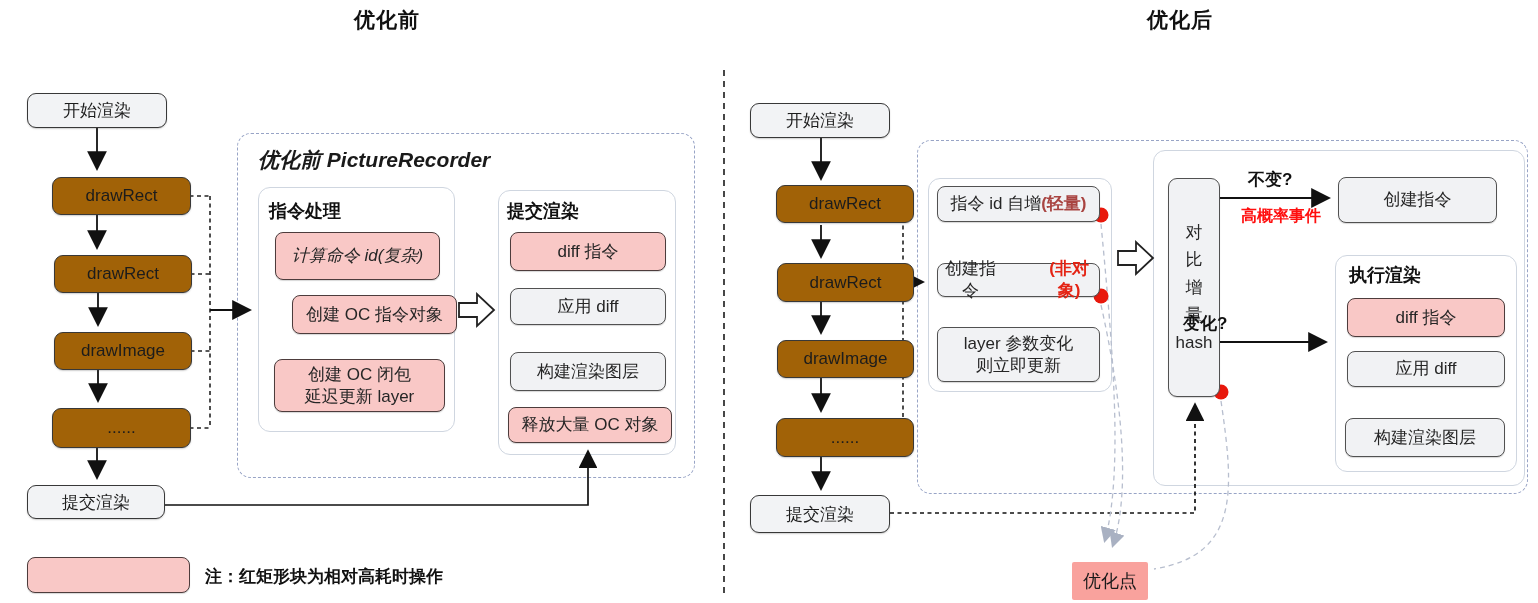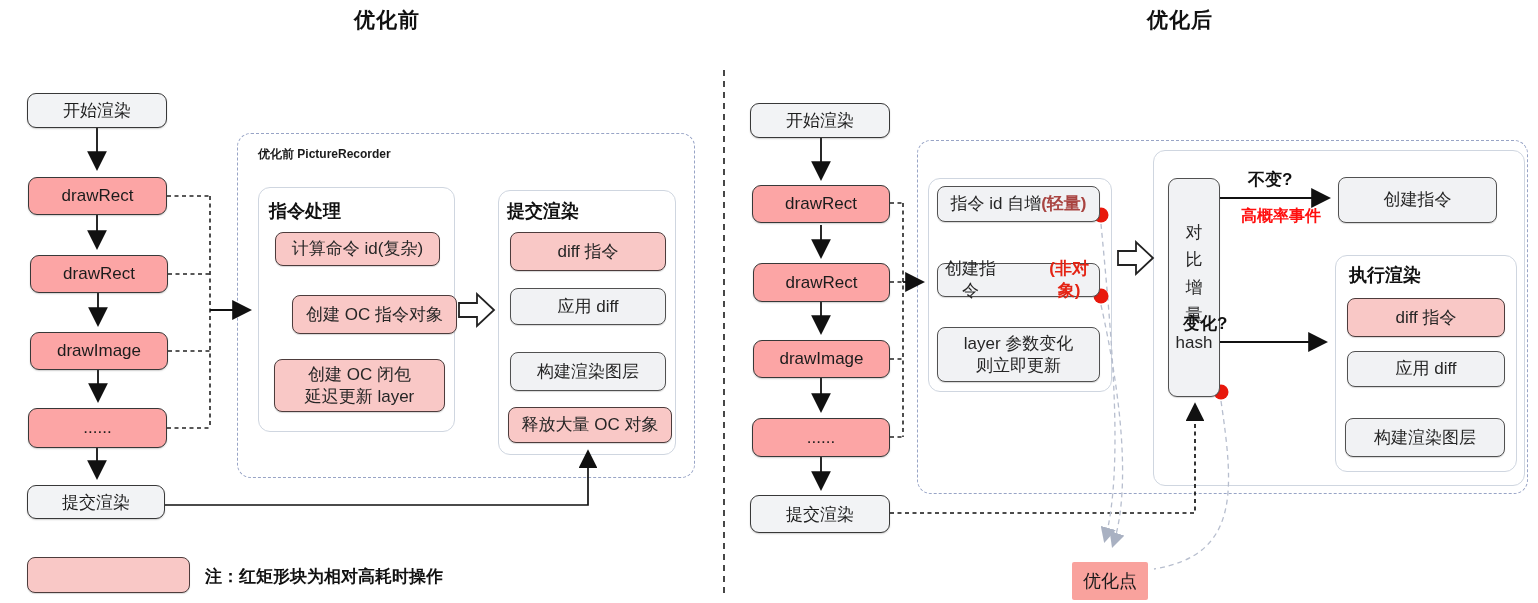--- a/index.html
+++ b/index.html
@@ -4,21 +4,21 @@
 <style>
   html,body{margin:0;padding:0;background:#ffffff;}
   #canvas{position:relative;width:1538px;height:603px;background:#ffffff;overflow:hidden;
           font-family:"Liberation Sans",sans-serif;color:#1a1a1a;}
   .abs{position:absolute;box-sizing:border-box;}
   .ctitle{font-size:21px;font-weight:bold;color:#111;letter-spacing:1px;}
   .flowbox{display:flex;align-items:center;justify-content:center;text-align:center;
            border:1.8px solid #383838;border-radius:9px;font-size:17px;color:#1c1c1c;
            box-shadow:0 1px 1.5px rgba(60,60,60,.25);z-index:3;}
   .fill-gray{background:#f2f3f5;}
-  .fill-blue{background:#fca5a5;}
+  .fill-blue{background:#a16207;margin-left:24px;}
   .dashed-container{border:1.6px dashed #98a4c6;border-radius:14px;background:transparent;z-index:1;}
   .group{background:#ffffff;border:1.4px solid #cfd6e0;border-radius:12px;z-index:1;}
   .group-title{font-size:18px;font-weight:bold;color:#111;z-index:3;}
   .item{display:flex;align-items:center;justify-content:center;text-align:center;
         border-radius:8px;font-size:17px;color:#262626;line-height:1.28;white-space:pre-line;z-index:3;
         box-shadow:0 1px 1px rgba(60,60,60,.2);}
   .item.red{background:#f9c8c6;border:1.8px solid #4d3c3c;}
   .item.gray{background:#f1f2f4;border:1.8px solid #515151;}
   .hl-dark{color:#a94441;font-weight:bold;}
   .hl-bright{color:#e42313;font-weight:bold;}
@@ -116,24 +116,24 @@
     </g>
   </svg>
 
   <div class="abs flowbox fill-gray" style="left:27px;top:93px;width:140px;height:35px;">开始渲染</div>
   <div class="abs flowbox fill-blue" style="left:28px;top:177px;width:139px;height:38px;">drawRect</div>
   <div class="abs flowbox fill-blue" style="left:30px;top:255px;width:138px;height:38px;">drawRect</div>
   <div class="abs flowbox fill-blue" style="left:30px;top:332px;width:138px;height:38px;">drawImage</div>
   <div class="abs flowbox fill-blue" style="left:28px;top:408px;width:139px;height:40px;">......</div>
   <div class="abs flowbox fill-gray" style="left:27px;top:485px;width:138px;height:34px;">提交渲染</div>
 
-  <div class="abs" style="left:258px;top:146px;font-size:12px;font-weight:600;z-index:3;">优化前 PictureRecorder</div>
+  <div class="abs" style="left:258px;top:146px;font-size:21px;font-weight:600;z-index:3;font-style:italic;">优化前 PictureRecorder</div>
 
   <div class="abs group-title" style="left:269px;top:199px;">指令处理</div>
-  <div class="abs item red" style="left:275px;top:232px;width:165px;height:34px;">计算命令 id(复杂)</div>
+  <div class="abs item red" style="left:275px;top:232px;width:165px;height:48px;font-style:italic;">计算命令 id(复杂)</div>
   <div class="abs item red" style="left:292px;top:295px;width:165px;height:39px;">创建 OC 指令对象</div>
   <div class="abs item red" style="left:274px;top:359px;width:171px;height:53px;">创建 OC 闭包
 延迟更新 layer</div>
 
   <div class="abs group-title" style="left:507px;top:199px;">提交渲染</div>
   <div class="abs item red" style="left:510px;top:232px;width:156px;height:39px;">diff 指令</div>
   <div class="abs item gray" style="left:510px;top:288px;width:156px;height:37px;">应用 diff</div>
   <div class="abs item gray" style="left:510px;top:352px;width:156px;height:39px;">构建渲染图层</div>
   <div class="abs item red" style="left:508px;top:407px;width:164px;height:36px;">释放大量 OC 对象</div>
 
@@ -146,21 +146,21 @@
   <div class="abs flowbox fill-blue" style="left:753px;top:340px;width:137px;height:38px;">drawImage</div>
   <div class="abs flowbox fill-blue" style="left:752px;top:418px;width:138px;height:39px;">......</div>
   <div class="abs flowbox fill-gray" style="left:750px;top:495px;width:140px;height:38px;">提交渲染</div>
 
   <div class="abs item gray" style="left:937px;top:186px;width:163px;height:36px;text-align:right;">
     <span>指令 id 自增</span><span class="hl-dark">(轻量)</span>
   </div>
   <div class="abs item gray" style="left:937px;top:263px;width:163px;height:34px;gap:36px;">
     <span>创建指令</span><span class="hl-bright">(非对象)</span>
   </div>
-  <div class="abs item gray" style="left:937px;top:327px;width:163px;height:55px;">layer 参数变化
+  <div class="abs item gray" style="left:937px;top:327px;width:163px;height:55px;border-radius:7px;">layer 参数变化
 则立即更新</div>
 
   <div class="abs item gray hashbox" style="left:1168px;top:178px;width:52px;height:219px;border-radius:9px;border-width:1.8px;">对
 比
 增
 量
 hash</div>
 
   <div class="abs lbl" style="left:1248px;top:168px;">不变?</div>
   <div class="abs lbl-red" style="left:1241px;top:206px;">高概率事件</div>

